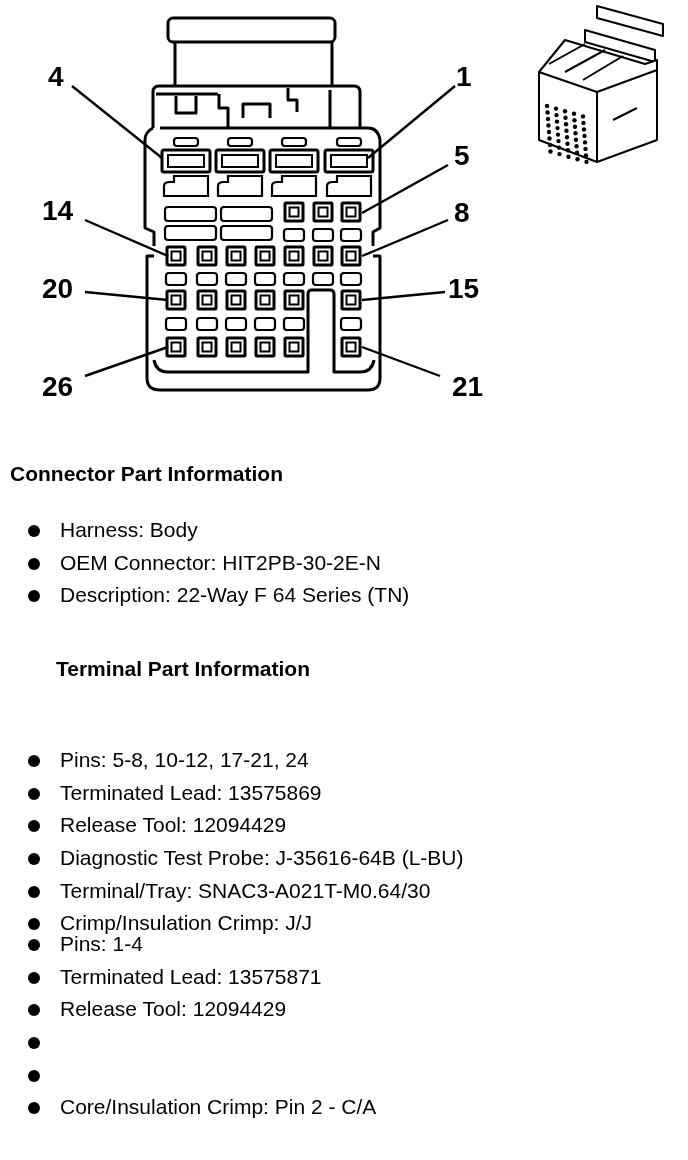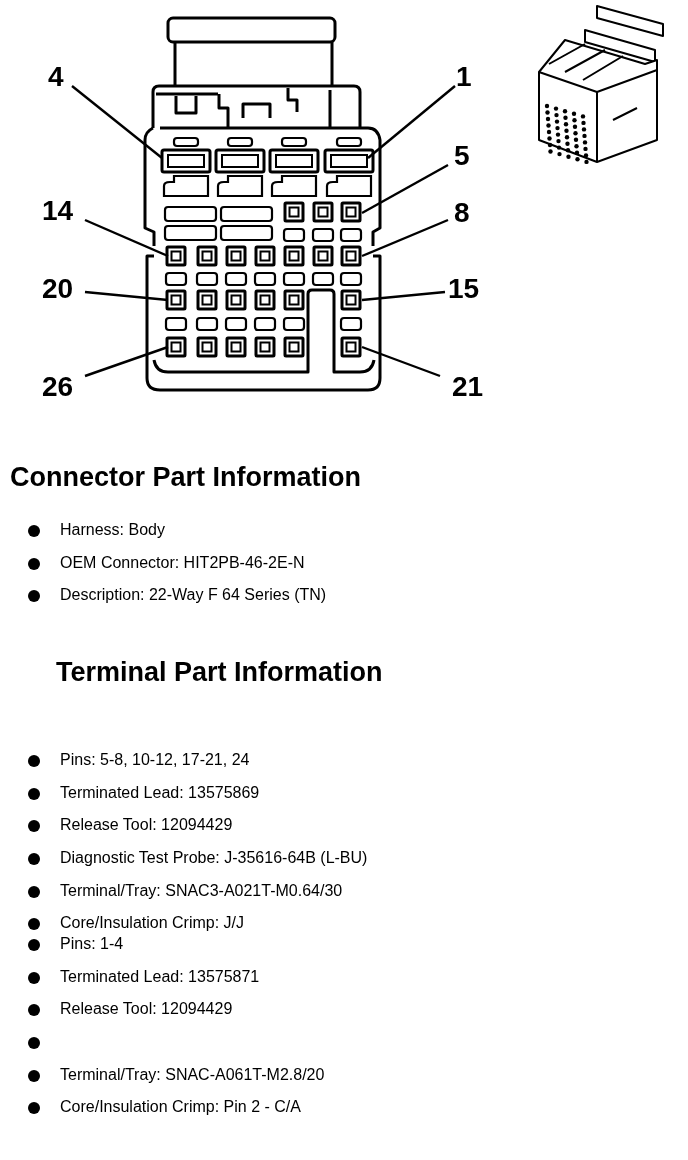--- a/index.html
+++ b/index.html
@@ -1,22 +1,22 @@
 <!DOCTYPE html>
 <html><head>
 <meta charset="utf-8">
 <style>
   html, body { margin:0; padding:0; background:#ffffff; }
   body { width:688px; height:1160px; position:relative; overflow:hidden;
          font-family:"Liberation Sans", sans-serif; color:#000; }
   #diagram { position:absolute; left:0; top:0; }
   #iso { position:absolute; left:525px; top:0; }
-  .heading { position:absolute; left:10px; font-weight:bold; font-size:27px; margin:0; }
+  .heading { position:absolute; left:10px; font-weight:bold; font-size:21px; margin:0; }
   ul.list { position:absolute; left:0; margin:0; padding:0; list-style:none; }
-  ul.list li { position:relative; height:32.7px; line-height:32.7px; font-size:16px; padding-left:60px; white-space:nowrap; }
+  ul.list li { position:relative; height:32.7px; line-height:32.7px; font-size:21px; padding-left:60px; white-space:nowrap; }
   ul.list li .bullet { position:absolute; left:28px; top:11px; width:12px; height:12px; border-radius:50%; background:#000; }
   .pinlabel { font-family:"Liberation Sans", sans-serif; font-weight:bold; font-size:28px; fill:#000; }
 </style>
 </head>
 <body>
 
 <svg id="diagram" width="500" height="420" viewBox="0 0 500 420">
   <g fill="none" stroke="#000" stroke-width="3" stroke-linejoin="round">
 
     <rect x="168" y="18" width="167" height="24" rx="5"></rect>
@@ -183,33 +183,33 @@
       <circle cx="34.5" cy="154.1" r="2.2" fill="#000"></circle>
       <circle cx="43.5" cy="156.7" r="2.2" fill="#000"></circle>
       <circle cx="52.5" cy="159.3" r="2.2" fill="#000"></circle>
       <circle cx="61.5" cy="161.9" r="2.2" fill="#000"></circle>
     </g>
 </svg>
 
 <h2 class="heading" style="top:462px;">Connector Part Information</h2>
 <ul class="list" id="conn-list" style="top:514px;">
     <li><span class="bullet"></span><span>Harness: Body</span></li>
-    <li><span class="bullet"></span><span>OEM Connector: HIT2PB-46-2E-N</span></li>
+    <li><span class="bullet"></span><span>OEM Connector: HIT2PB-30-2E-N</span></li>
     <li><span class="bullet"></span><span>Description: 22-Way F 64 Series (TN)</span></li>
   </ul>
 
 <h2 class="heading" style="top:657px;margin-left:46px;">Terminal Part Information</h2>
 <ul class="list" id="term-list-0" style="top:744px;">
     <li><span class="bullet"></span><span>Pins: 5-8, 10-12, 17-21, 24</span></li>
     <li><span class="bullet"></span><span>Terminated Lead: 13575869</span></li>
     <li><span class="bullet"></span><span>Release Tool: 12094429</span></li>
     <li><span class="bullet"></span><span>Diagnostic Test Probe: J-35616-64B (L-BU)</span></li>
     <li><span class="bullet"></span><span>Terminal/Tray: SNAC3-A021T-M0.64/30</span></li>
-    <li><span class="bullet"></span><span>Core/Insulation Crimp: J/J</span></li>
+    <li><span class="bullet"></span><span>Crimp/Insulation Crimp: J/J</span></li>
   </ul>
 <ul class="list" id="term-list-1" style="top:928px;">
     <li><span class="bullet"></span><span>Pins: 1-4</span></li>
     <li><span class="bullet"></span><span>Terminated Lead: 13575871</span></li>
     <li><span class="bullet"></span><span>Release Tool: 12094429</span></li>
     <li><span class="bullet"></span></li>
-    <li><span class="bullet"></span><span>Terminal/Tray: SNAC-A061T-M2.8/20</span></li>
+    <li><span class="bullet"></span></li>
     <li><span class="bullet"></span><span>Core/Insulation Crimp: Pin 2 - C/A</span></li>
   </ul>
 
 </body></html>

